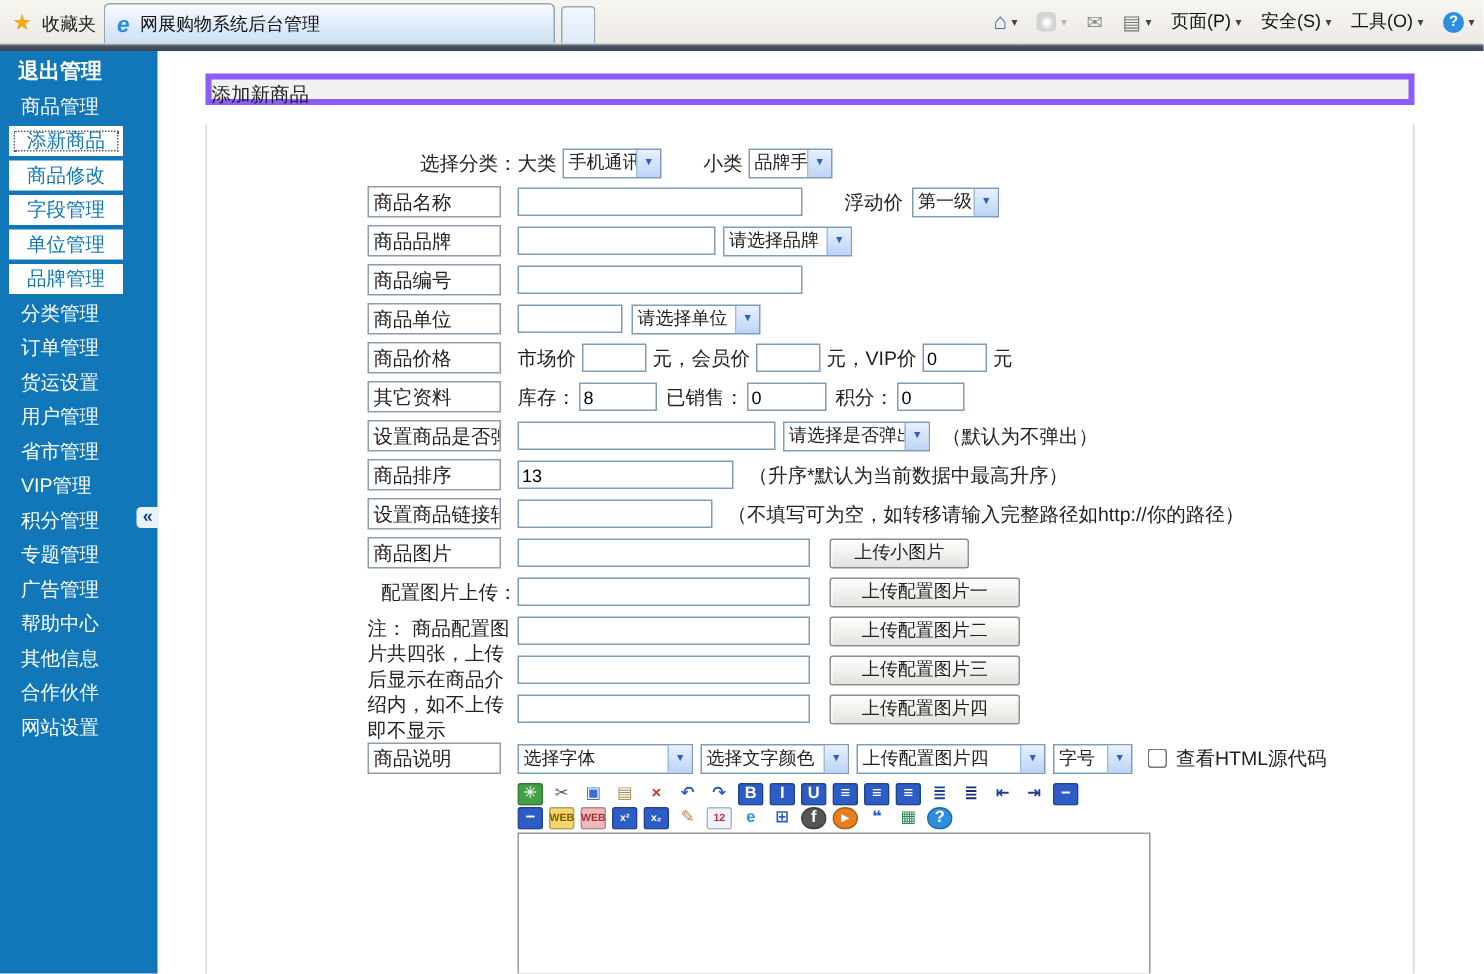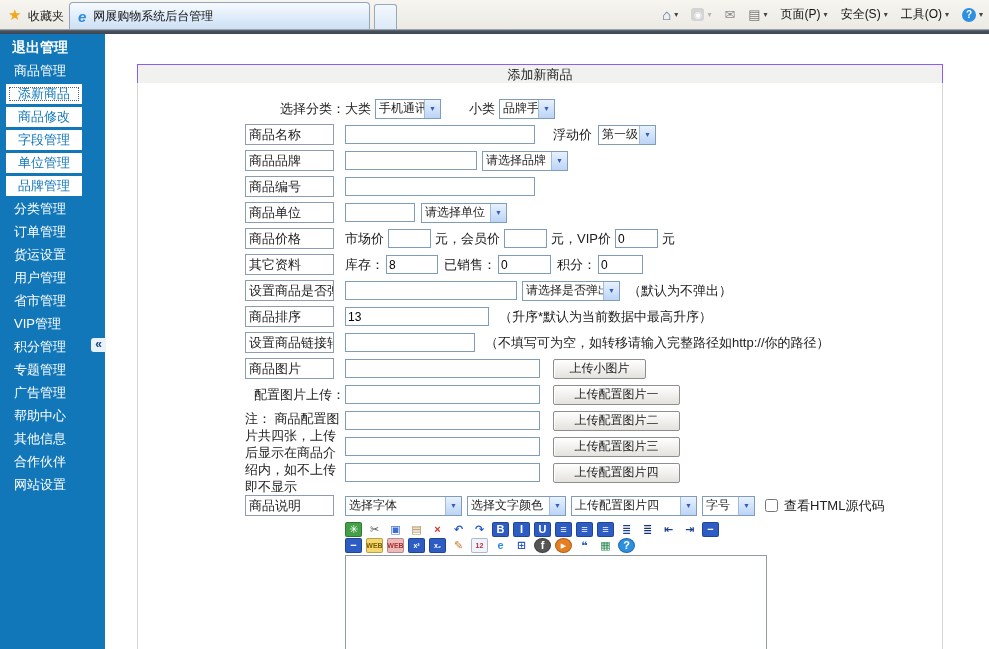--- a/index.html
+++ b/index.html
@@ -42,22 +42,22 @@
   .sb-h { padding-left:12px; color:#fff; font-weight:bold; font-size:14px; }
   .sb-link { padding-left:14px; color:#fff; font-size:13px; cursor:pointer; }
   .sb-box { margin-left:6px; width:76px; height:20px; background:#fff; color:#1177b9;
     font-size:13px; text-align:center; line-height:20px; cursor:pointer; }
   .sb-box.active { outline:1px dotted #55606e; outline-offset:-4px; }
   #collapse { position:absolute; left:91px; top:338px; width:15px; height:14px;
     background:#eaf2f9; border-radius:3px 0 0 3px; color:#10447c; font-weight:bold;
     font-size:12px; line-height:13px; text-align:center; cursor:pointer; }
 
   
-  #phead { position:absolute; left:137px; top:64px; width:806px; height:21px;
-    background:#f1f1f0; border:1px solid #8b5cf6; text-align:center;
+  #phead { position:absolute; left:137px; top:49px; width:806px; height:21px;
+    background:#f1f1f0; border:4px solid #8b5cf6; text-align:left;
     font-size:13px; line-height:19px; color:#222; }
   #pbody { position:absolute; left:137px; top:83px; width:806px; height:566px;
     background:#fff; border-left:1px solid #d7d7d7; border-right:1px solid #d7d7d7;
     overflow:hidden; }
   .frow { display:flex; align-items:center; height:21px; margin:0 0 5px 0;
     padding-left:107px; font-size:13px; color:#222; white-space:nowrap; }
   .frow.first { margin-top:15px; }
   .lbox { flex:none; width:89px; height:21px; border:1px solid #8d9cae; background:#fff;
     font-size:13px; line-height:19px; padding:0 3px; overflow:hidden;
     white-space:nowrap; margin-right:11px; }
@@ -213,21 +213,21 @@
     <span style="margin-right:4px">小类</span>
     <span class="sel" style="width:56px">
       <span class="txt">品牌手机</span>
       <span class="arr"></span>
     </span>
   </div>
 
   <div class="frow">
     <span class="lbox">商品名称</span>
     <input class="inp" style="width: 190px;" value="">
-    <span style="margin-left:18px">浮动价</span>
+    <span style="margin-left:28px">浮动价</span>
     <span class="sel" style="width:58px;margin-left:6px">
       <span class="txt">第一级</span>
       <span class="arr"></span>
     </span>
   </div>
 
   <div class="frow">
     <span class="lbox">商品品牌</span>
     <input class="inp" style="width: 132px;" value="">
     <span class="sel" style="width:86px;margin-left:5px">

